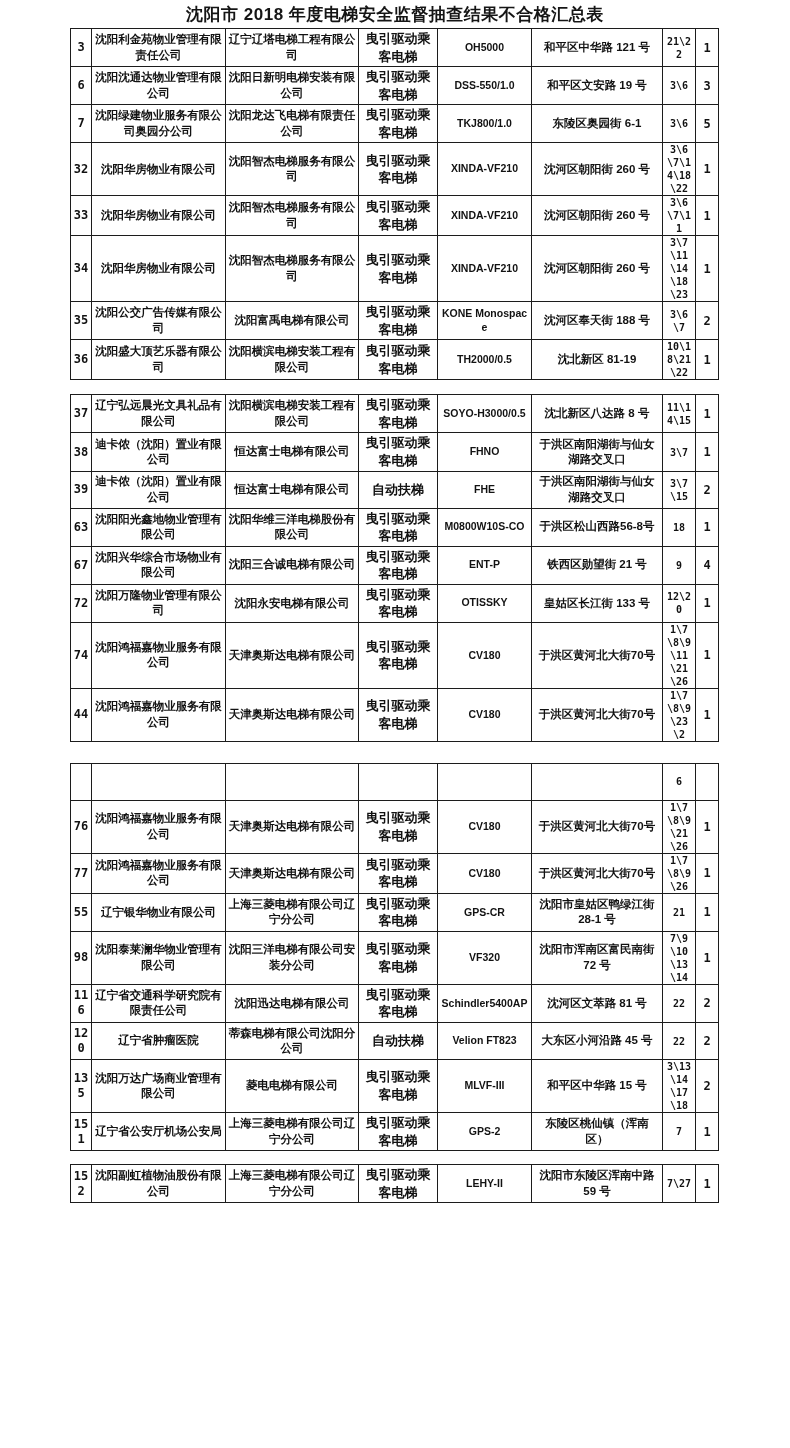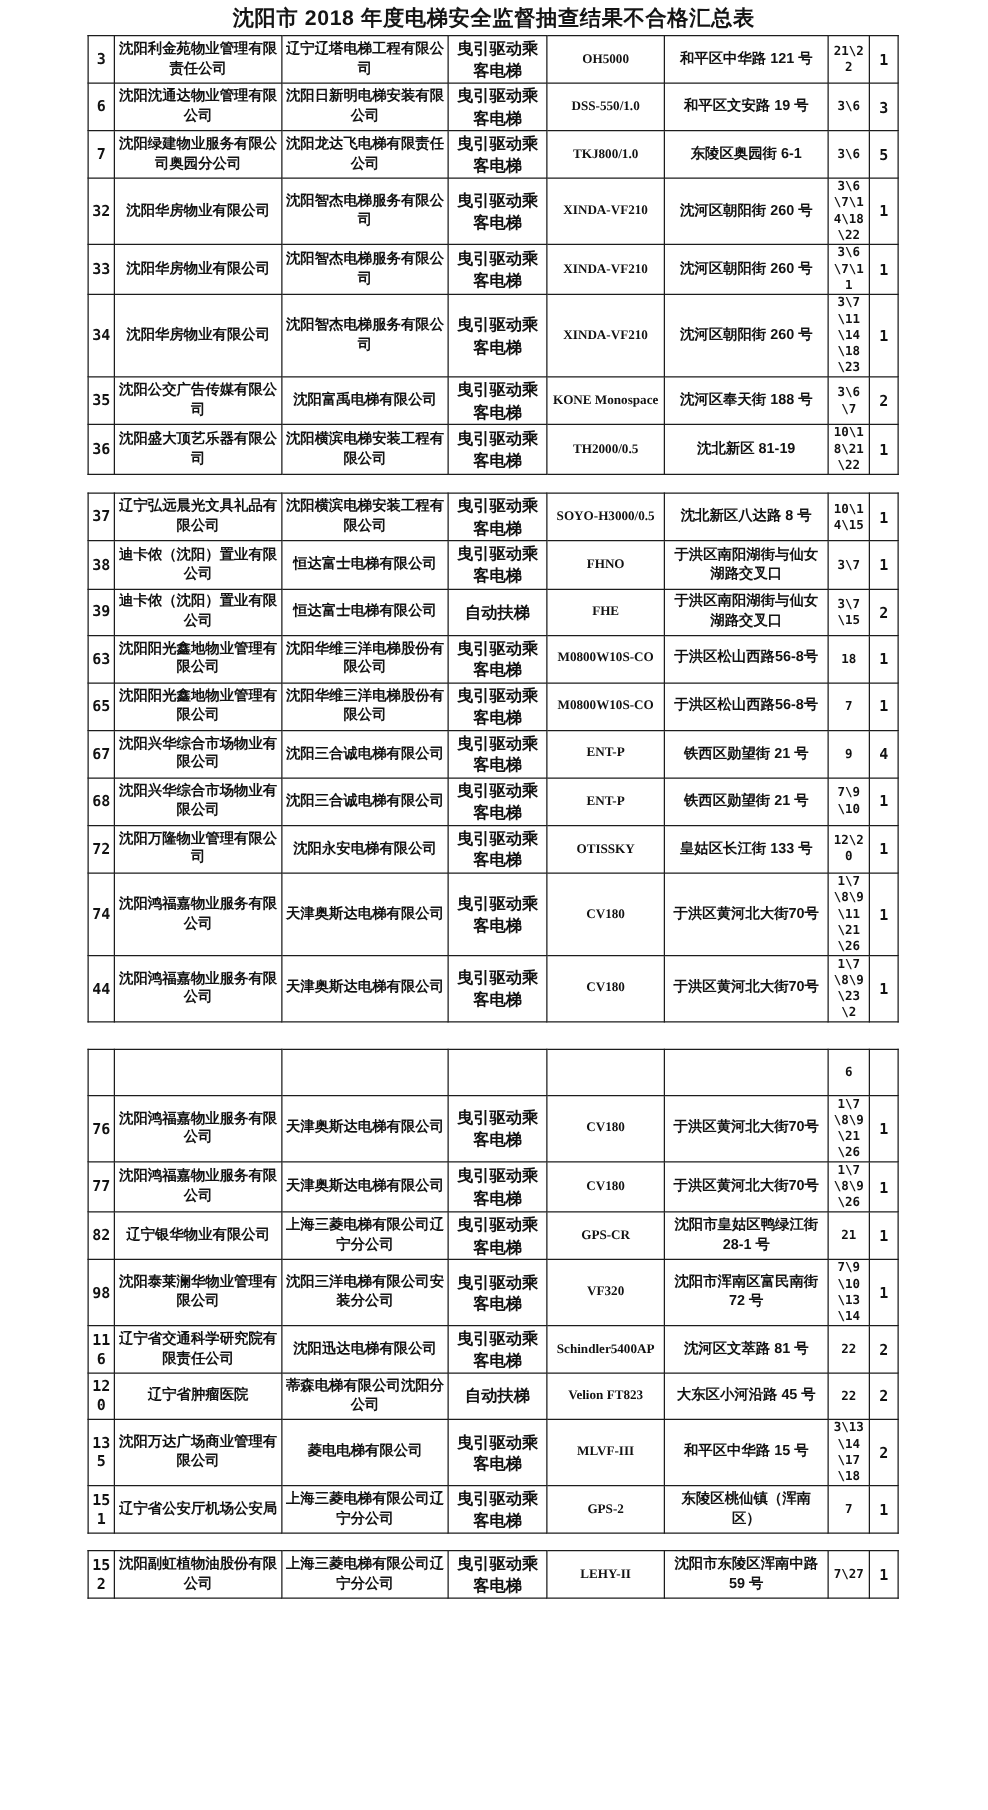--- a/index.html
+++ b/index.html
@@ -54,21 +54,21 @@
   }
   .c-company, .c-maint {
     font-size: 11.5px;
     line-height: 1.35;
   }
   .c-type {
     font-size: 13px;
     line-height: 1.35;
   }
   .c-model {
-    font-family: Liberation Serif, serif;
+    font-family: Liberation Sans, sans-serif;
     font-size: 10.5px;
     line-height: 1.3;
     word-break: break-all;
   }
   .c-addr {
     font-size: 11.5px;
     line-height: 1.35;
   }
   .c-codes {
     font-family: "DejaVu Sans Mono", monospace;
@@ -197,21 +197,21 @@
       <col style="width:23px">
   </colgroup>
   <tbody>
       <tr>
         <td class="c-no">37</td>
         <td class="c-company">辽宁弘远晨光文具礼品有限公司</td>
         <td class="c-maint">沈阳横滨电梯安装工程有限公司</td>
         <td class="c-type">曳引驱动乘客电梯</td>
         <td class="c-model">SOYO-H3000/0.5</td>
         <td class="c-addr">沈北新区八达路 8 号</td>
-        <td class="c-codes">10\14\15</td>
+        <td class="c-codes">11\14\15</td>
         <td class="c-count">1</td>
       </tr>
       <tr>
         <td class="c-no">38</td>
         <td class="c-company">迪卡侬（沈阳）置业有限公司</td>
         <td class="c-maint">恒达富士电梯有限公司</td>
         <td class="c-type">曳引驱动乘客电梯</td>
         <td class="c-model">FHNO</td>
         <td class="c-addr">于洪区南阳湖街与仙女湖路交叉口</td>
         <td class="c-codes">3\7</td>
@@ -231,48 +231,28 @@
         <td class="c-no">63</td>
         <td class="c-company">沈阳阳光鑫地物业管理有限公司</td>
         <td class="c-maint">沈阳华维三洋电梯股份有限公司</td>
         <td class="c-type">曳引驱动乘客电梯</td>
         <td class="c-model">M0800W10S-CO</td>
         <td class="c-addr">于洪区松山西路56-8号</td>
         <td class="c-codes">18</td>
         <td class="c-count">1</td>
       </tr>
       <tr>
-        <td class="c-no">65</td>
-        <td class="c-company">沈阳阳光鑫地物业管理有限公司</td>
-        <td class="c-maint">沈阳华维三洋电梯股份有限公司</td>
-        <td class="c-type">曳引驱动乘客电梯</td>
-        <td class="c-model">M0800W10S-CO</td>
-        <td class="c-addr">于洪区松山西路56-8号</td>
-        <td class="c-codes">7</td>
-        <td class="c-count">1</td>
-      </tr>
-      <tr>
         <td class="c-no">67</td>
         <td class="c-company">沈阳兴华综合市场物业有限公司</td>
         <td class="c-maint">沈阳三合诚电梯有限公司</td>
         <td class="c-type">曳引驱动乘客电梯</td>
         <td class="c-model">ENT-P</td>
         <td class="c-addr">铁西区勋望街 21 号</td>
         <td class="c-codes">9</td>
         <td class="c-count">4</td>
-      </tr>
-      <tr>
-        <td class="c-no">68</td>
-        <td class="c-company">沈阳兴华综合市场物业有限公司</td>
-        <td class="c-maint">沈阳三合诚电梯有限公司</td>
-        <td class="c-type">曳引驱动乘客电梯</td>
-        <td class="c-model">ENT-P</td>
-        <td class="c-addr">铁西区勋望街 21 号</td>
-        <td class="c-codes">7\9\10</td>
-        <td class="c-count">1</td>
       </tr>
       <tr>
         <td class="c-no">72</td>
         <td class="c-company">沈阳万隆物业管理有限公司</td>
         <td class="c-maint">沈阳永安电梯有限公司</td>
         <td class="c-type">曳引驱动乘客电梯</td>
         <td class="c-model">OTISSKY</td>
         <td class="c-addr">皇姑区长江街 133 号</td>
         <td class="c-codes">12\20</td>
         <td class="c-count">1</td>
@@ -338,21 +318,21 @@
         <td class="c-no">77</td>
         <td class="c-company">沈阳鸿福嘉物业服务有限公司</td>
         <td class="c-maint">天津奥斯达电梯有限公司</td>
         <td class="c-type">曳引驱动乘客电梯</td>
         <td class="c-model">CV180</td>
         <td class="c-addr">于洪区黄河北大街70号</td>
         <td class="c-codes">1\7\8\9\26</td>
         <td class="c-count">1</td>
       </tr>
       <tr>
-        <td class="c-no">82</td>
+        <td class="c-no">55</td>
         <td class="c-company">辽宁银华物业有限公司</td>
         <td class="c-maint">上海三菱电梯有限公司辽宁分公司</td>
         <td class="c-type">曳引驱动乘客电梯</td>
         <td class="c-model">GPS-CR</td>
         <td class="c-addr">沈阳市皇姑区鸭绿江街 28-1 号</td>
         <td class="c-codes">21</td>
         <td class="c-count">1</td>
       </tr>
       <tr>
         <td class="c-no">98</td>

